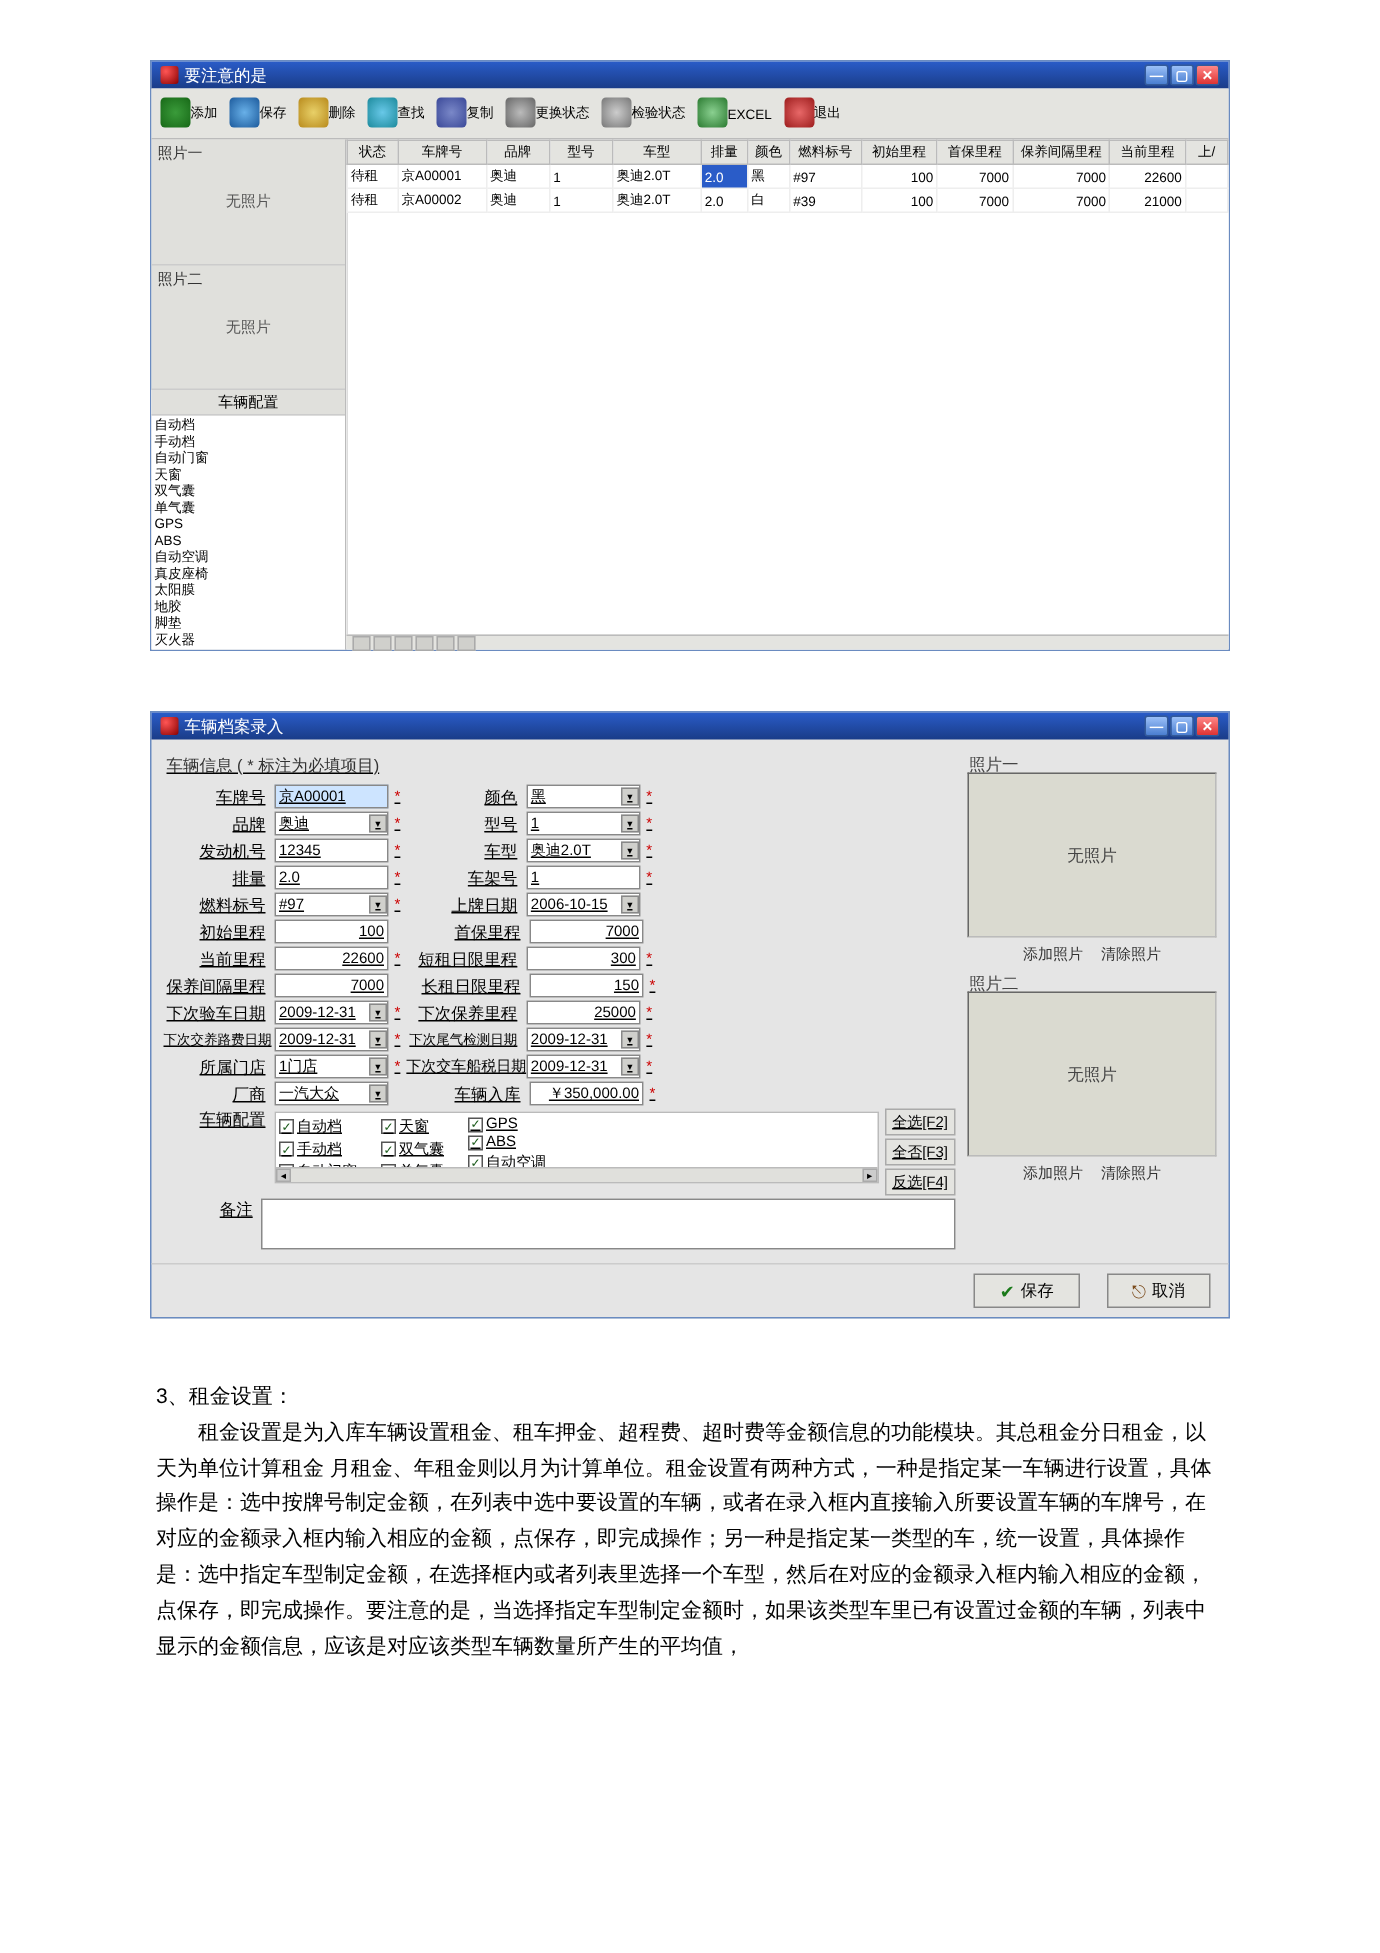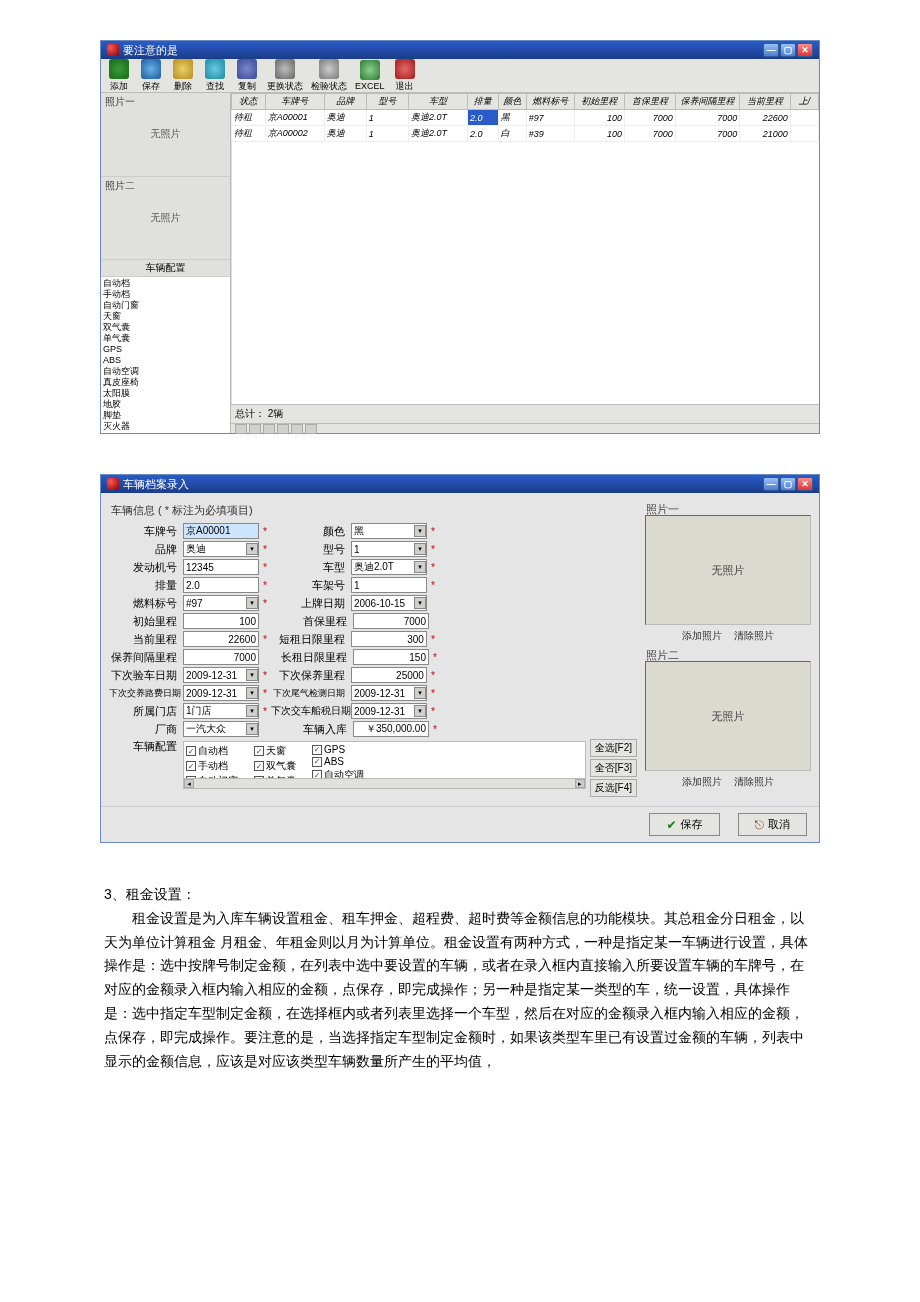--- a/index.html
+++ b/index.html
@@ -48,21 +48,21 @@
   .toolbar1 {
     background: #e4e4e0;
     display: flex;
     gap: 8px;
     padding: 2px 6px;
     border-bottom: 1px solid #bbb;
     height: 34px;
     align-items: center;
   }
   .tbtn {
-    display: flex; flex-direction: column; align-items: center;
+    display: flex; flex-direction: row; align-items: center;
     font-size: 9px; min-width: 24px;
   }
   .tbtn .ico {
     width: 20px; height: 20px; border-radius: 3px;
     display: inline-block; margin-bottom: 1px;
   }
   .ico-add { background: radial-gradient(circle, #3a9b3a, #176817); }
   .ico-save { background: radial-gradient(circle, #68b0e8, #1c5a9c); }
   .ico-del { background: radial-gradient(circle, #e8d068, #b88a1c); }
   .ico-find { background: radial-gradient(circle, #68c8e8, #1c8a9c); }
@@ -111,21 +111,20 @@
     color: #000;
   }
   .configbox .cfg-list div { white-space: nowrap; }
 
   .gridwrap { flex: 1; display: flex; flex-direction: column; background: #fff; }
   table.grid {
     border-collapse: collapse;
     width: 100%;
     font-size: 9px;
     table-layout: fixed;
-    font-style: italic;
   }
   table.grid th {
     background: #e4e4e0;
     border: 1px solid #bbb;
     padding: 1px 2px;
     font-weight: normal;
     white-space: nowrap;
     overflow: hidden;
   }
   table.grid td {
@@ -160,20 +159,21 @@
     background: #e5e5e5;
     margin-bottom: 40px;
   }
   .win2-body {
     display: flex;
     padding: 8px;
     gap: 8px;
   }
   .formcol {
     flex: 1;
+    text-decoration: underline;
   }
   .formhead {
     font-size: 11px;
     color: #333;
     padding: 2px 0 4px 2px;
   }
   .frow {
     display: flex;
     align-items: center;
     padding: 1px 0;
@@ -442,23 +442,20 @@
                 <td>#39</td>
                 <td style="text-align: right;">100</td>
                 <td style="text-align: right;">7000</td>
                 <td style="text-align: right;">7000</td>
                 <td style="text-align: right;">21000</td>
                 <td></td>
               </tr>
             </tbody>
       </table>
       <div class="gridfill"></div>
-      <div class="status1">
-        <span>总计：  2辆</span>
-      </div>
       <div class="status1" style="height:10px;padding:0;">
         <div class="navbtns">
           <span></span>
               <span></span>
               <span></span>
               <span></span>
               <span></span>
               <span></span>
         </div>
       </div>
@@ -667,20 +664,24 @@
                 </div>
           </div>
           <div class="selbtns">
             <div class="sbtn">全选[F2]</div>
             <div class="sbtn">全否[F3]</div>
             <div class="sbtn">反选[F4]</div>
           </div>
         </div>
       </div>
 
+      <div class="frow" style="align-items:flex-start">
+        <span class="lab">备注</span>
+        <textarea class="remarkarea" style=""></textarea>
+      </div>
     </div>
 
     <div class="photoside">
       <div class="pnl-wrap">
         <div class="pnl">
           <span class="pnl-lbl">照片一</span>
           <span>无照片</span>
         </div>
       </div>
       <div class="plinks">

